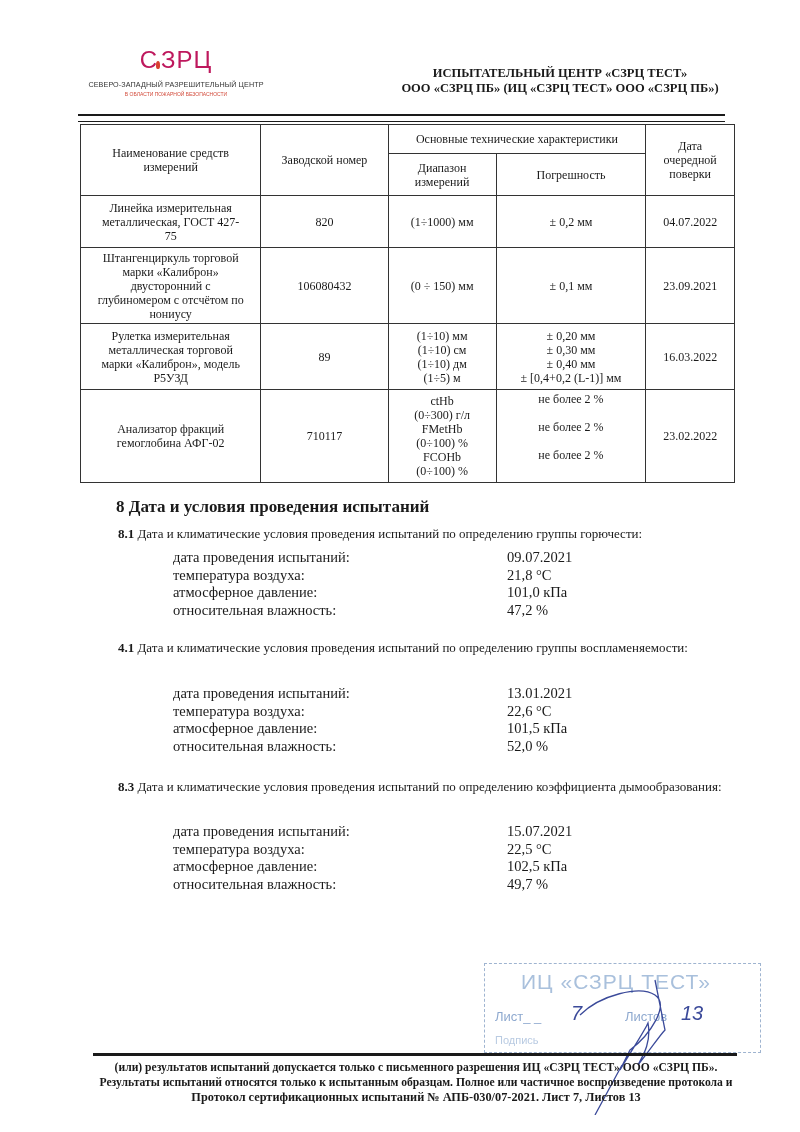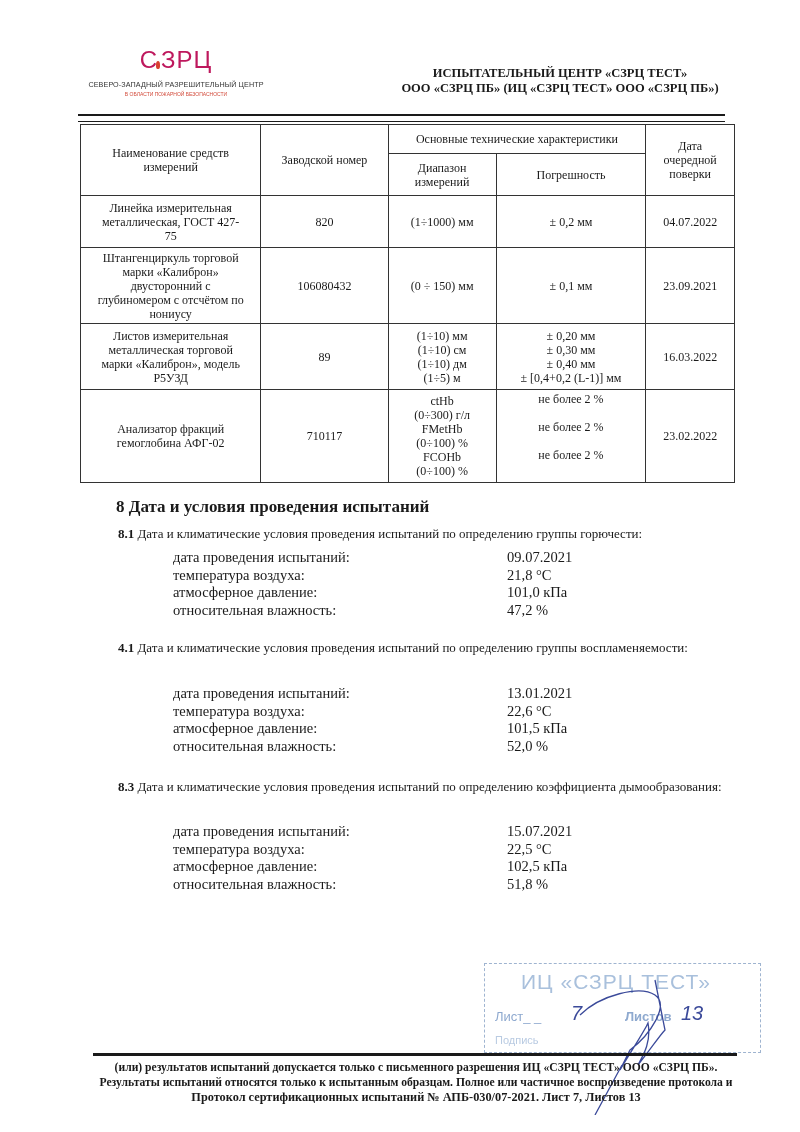--- a/index.html
+++ b/index.html
@@ -28,21 +28,21 @@
   .para { position: absolute; left: 104px; width: 660px; font-size: 13px; line-height: 18px; text-align: justify; }
   .para b { font-weight: bold; }
   .kv { position: absolute; left: 173px; font-size: 14.5px; line-height: 17.5px; }
   .kv .row { display: flex; }
   .kv .k { width: 334px; }
   .kv .v { }
 
   .stamp { position: absolute; left: 484px; top: 963px; width: 275px; height: 88px; border: 1px dashed #9fb4d0; color: #a8bedb; font-family: "Liberation Sans", "DejaVu Sans", sans-serif; }
   .stamp-title { position: absolute; left: 36px; top: 6px; font-size: 21px; letter-spacing: 1px; color: #a9c0dc; font-weight: normal; }
   .stamp-sheet { position: absolute; left: 10px; top: 45px; font-size: 13px; color: #8ea9cf; }
-  .stamp-sheets { position: absolute; left: 140px; top: 45px; font-size: 13px; color: #8ea9cf; font-weight: bold; }
+  .stamp-sheets { position: absolute; left: 140px; top: 45px; font-size: 13px; color: #8ea9cf; }
   .stamp-num1 { position: absolute; left: 86px; top: 38px; font-size: 20px; color: #3b4a9a; font-style: italic; }
   .stamp-num2 { position: absolute; left: 196px; top: 38px; font-size: 20px; color: #3b4a9a; font-style: italic; }
   .stamp-sign { position: absolute; left: 10px; top: 70px; font-size: 11px; color: #b9cbe2; }
   .signature { position: absolute; left: 560px; top: 975px; width: 160px; height: 140px; }
 
   .rule-bottom { position: absolute; left: 93px; top: 1053px; width: 644px; height: 3px; background: #1a1a1a; }
   .footer { position: absolute; left: 60px; top: 1061px; width: 712px; text-align: center; font-size: 11.6px; line-height: 14.5px; font-weight: bold; font-family: "Liberation Sans Narrow", "Liberation Serif", serif; }
   .footer .l3 { font-size: 12.3px; }
 </style>
 </head>
@@ -96,21 +96,21 @@
     <td>106080432</td>
     <td>
           <span class="range-line">(0 ÷ 150) мм</span>
         </td>
     <td>
           <span class="err-line">± 0,1 мм</span>
         </td>
     <td>23.09.2021</td>
   </tr>
   <tr style="height:66px">
-    <td>Листов измерительная металлическая торговой марки «Калиброн», модель Р5УЗД</td>
+    <td>Рулетка измерительная металлическая торговой марки «Калиброн», модель Р5УЗД</td>
     <td>89</td>
     <td>
       <span class="range-line">(1÷10) мм</span>
       <span class="range-line">(1÷10) см</span>
       <span class="range-line">(1÷10) дм</span>
       <span class="range-line">(1÷5) м</span>
     </td>
     <td>
       <span class="err-line">± 0,20 мм</span>
       <span class="err-line">± 0,30 мм</span>
@@ -193,21 +193,21 @@
   <div class="row">
       <span class="k">температура воздуха:</span>
       <span class="v">22,5 °С</span>
     </div>
   <div class="row">
       <span class="k">атмосферное давление:</span>
       <span class="v">102,5 кПа</span>
     </div>
   <div class="row">
       <span class="k">относительная влажность:</span>
-      <span class="v">51,8 %</span>
+      <span class="v">49,7 %</span>
     </div>
 </div>
 
 <div class="stamp">
   <div class="stamp-title">ИЦ «СЗРЦ ТЕСТ»</div>
   <div class="stamp-sheet">Лист_ _</div>
   <div class="stamp-num1">7</div>
   <div class="stamp-sheets">Листов</div>
   <div class="stamp-num2">13</div>
   <div class="stamp-sign">Подпись</div>

